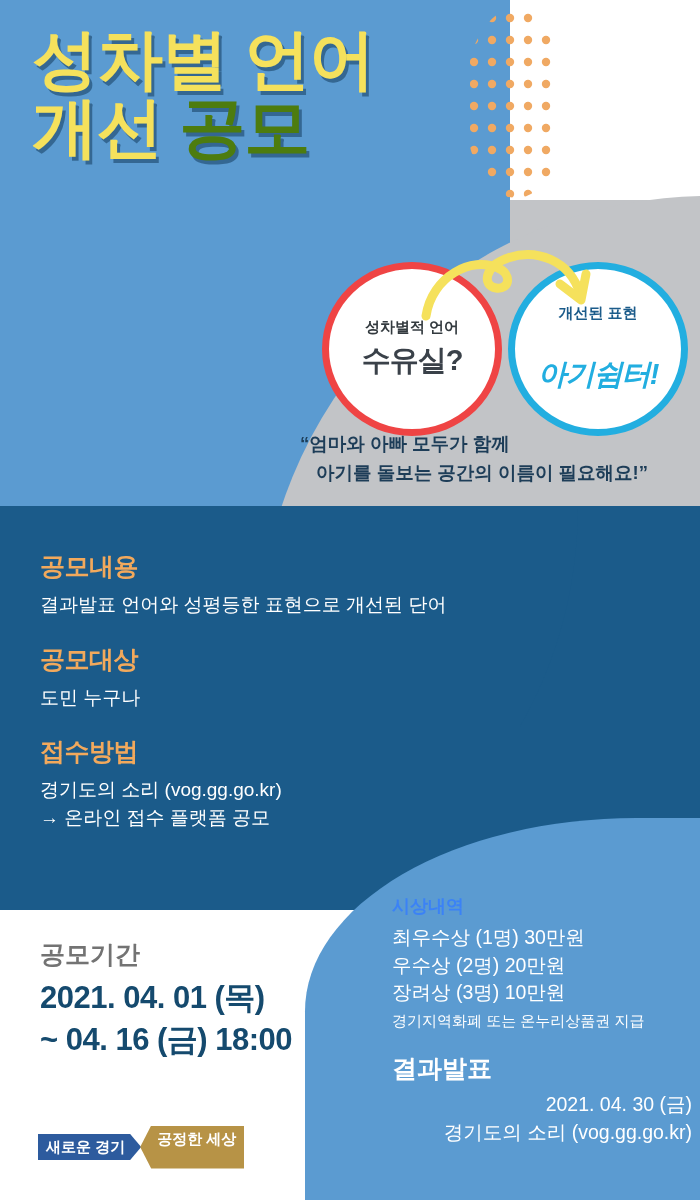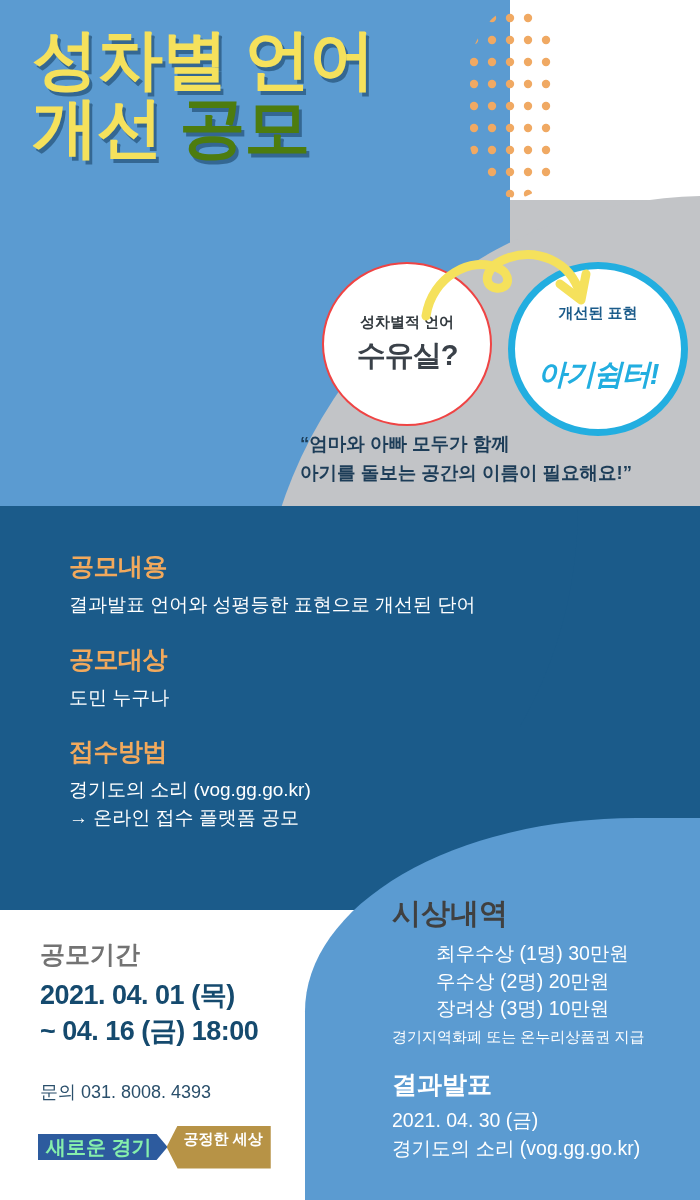--- a/index.html
+++ b/index.html
@@ -83,68 +83,68 @@
     color:#ffffff;font-size:19.5px;line-height:1.62;font-weight:600;
   }
   #intro .it{font-style:italic;}
 
   
   .bubble{
     position:absolute;z-index:10;border-radius:50%;
     background:#ffffff;display:flex;flex-direction:column;
     align-items:center;justify-content:center;
   }
-  #bubble-old{left:322px;top:262px;width:166px;height:160px;border:2px solid #ef4444;}
+  #bubble-old{left:322px;top:262px;width:166px;height:160px;border:7px solid #ef4444;}
   #bubble-new{left:508px;top:262px;width:166px;height:160px;border:7px solid #22aee0;}
   .bub-small{font-size:15px;font-weight:bold;color:#333a3f;margin-bottom:4px;}
   .bub-small.blue{color:#1b5b8a;}
   .bub-big{font-size:29px;font-weight:bold;color:#3a4149;letter-spacing:-1px;}
   .bub-big.blue{color:#22aee0;font-style:italic;margin-top:28px;}
 
   #arrow{position:absolute;left:420px;top:240px;width:180px;height:82px;z-index:11;}
 
   
   #quote{
     position:absolute;left:300px;top:430px;z-index:10;
     color:#1d3d58;font-size:18.5px;font-weight:bold;line-height:1.55;
   }
-  #quote .l2{margin-left:0;}
+  #quote .l2{margin-left:16px;}
 
   
   #main-content{position:absolute;left:40px;top:550px;z-index:12;width:440px;}
-  .sec{margin-bottom:24px;margin-left:29px;}
+  .sec{margin-bottom:24px;}
   .sec-h{color:#f2a95c;font-size:25px;font-weight:bold;margin-bottom:8px;letter-spacing:-.5px;}
   .sec-b{color:#ffffff;font-size:19px;line-height:1.46;font-weight:500;}
 
   
   #period{position:absolute;left:40px;top:938px;z-index:12;width:330px;}
   #period-h{color:#737373;font-size:25px;font-weight:bold;margin-bottom:6px;}
-  .period-d{color:#154a6e;font-size:27px;font-weight:bold;line-height:1.35;letter-spacing:-.5px;}
+  .period-d{color:#154a6e;font-size:31px;font-weight:bold;line-height:1.35;letter-spacing:-.5px;}
   #contact{color:#2a4f6b;font-size:18px;margin-top:30px;font-weight:500;}
 
   
   #gg-logo{position:absolute;left:38px;top:1134px;z-index:13;display:flex;align-items:center;height:26px;}
   .tagA{
-    background:#2d5b9e;color:#86efac;font-size:20px;font-weight:bold;
+    background:#2d5b9e;color:#ffffff;font-size:15px;font-weight:bold;
     padding:3px 16px 3px 8px;height:20px;line-height:20px;
     clip-path:polygon(0 0,calc(100% - 11px) 0,100% 50%,calc(100% - 11px) 100%,0 100%);
   }
   .tagB{
     background:#b79346;color:#ffffff;font-size:15px;font-weight:bold;
     padding:3px 8px 20px 17px;height:20px;line-height:20px;margin-left:-1px;
     clip-path:polygon(11px 0,100% 0,100% 100%,11px 100%,0 50%);
   }
 
   
   #awards{position:absolute;left:392px;top:894px;z-index:13;width:300px;}
-  #awards-h{color:#404040;font-size:29px;font-weight:bold;margin-bottom:6px;}
-  .aw-line{color:#ffffff;font-size:19.5px;line-height:1.42;font-weight:500;margin-left:44px;}
+  #awards-h{color:#3b82f6;font-size:18px;font-weight:bold;margin-bottom:6px;}
+  .aw-line{color:#ffffff;font-size:19.5px;line-height:1.42;font-weight:500;}
   #aw-note{color:#ffffff;font-size:15px;margin-top:5px;font-weight:500;}
   #result-h{color:#ffffff;font-size:25px;font-weight:bold;margin-top:21px;margin-bottom:6px;}
-  .rs-line{color:#ffffff;font-size:19.5px;line-height:1.42;font-weight:500;}
+  .rs-line{color:#ffffff;font-size:19.5px;line-height:1.42;font-weight:500;text-align:right;}
 </style>
 </head>
 <body>
 
 <div id="poster">
 
   <div class="band" id="band-gray"></div>
   <div class="band" id="band-white-topright"></div>
   <div class="band" id="gray-circle"></div>
   <div class="band" id="band-blue-top"></div>
@@ -257,21 +257,20 @@
       <div class="sec-h">접수방법</div>
       <div class="sec-b">경기도의 소리 (vog.gg.go.kr)</div>
       <div class="sec-b">→ 온라인 접수 플랫폼 공모</div>
     </div>
   </div>
 
   <div id="period">
     <div id="period-h">공모기간</div>
     <div class="period-d">2021. 04. 01 (목)</div>
     <div class="period-d">~ 04. 16 (금) 18:00</div>
-    <div id="contact">문의 031. 8008. 4393</div>
   </div>
 
   <div id="gg-logo">
     <span class="tagA">새로운 경기</span>
     <span class="tagB">공정한 세상</span>
   </div>
 
   <div id="awards">
     <div id="awards-h">시상내역</div>
     <div class="aw-line">최우수상 (1명) 30만원</div>

